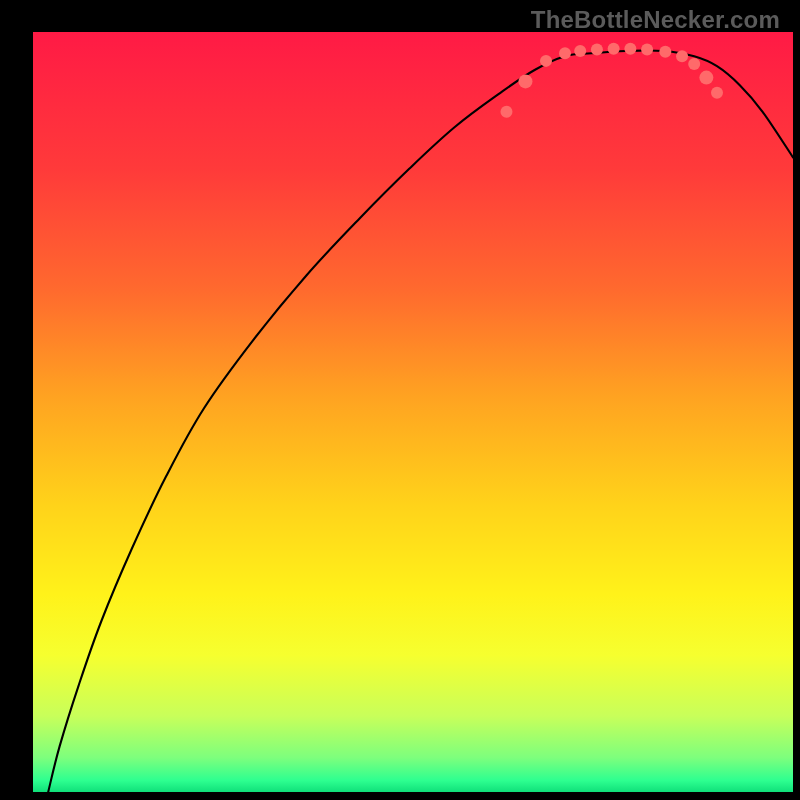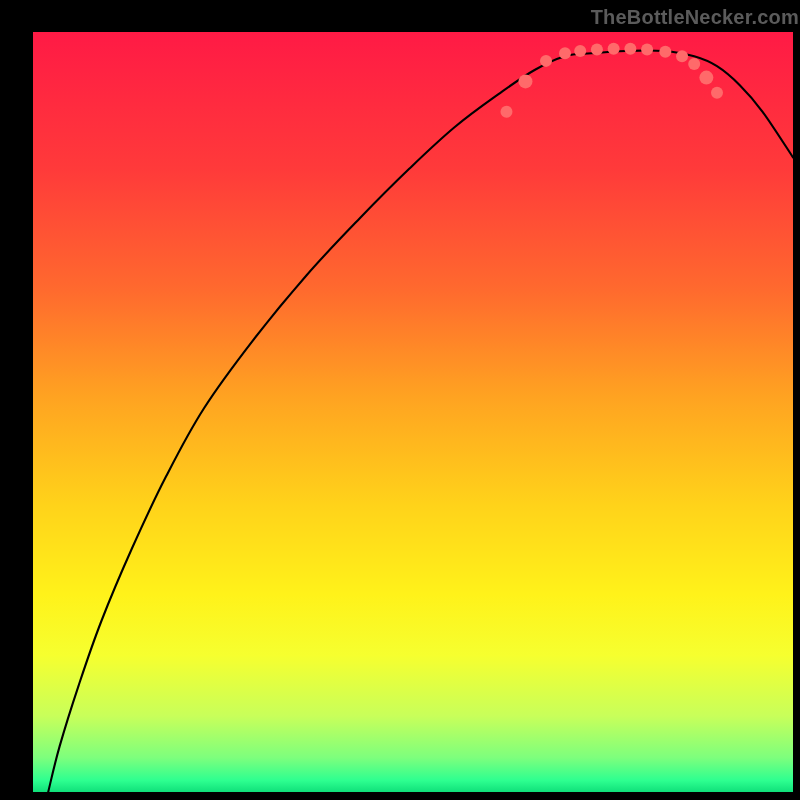--- a/index.html
+++ b/index.html
@@ -27,24 +27,24 @@
   .gradient {
     position: absolute;
     inset: 0;
   }
   .curve {
     position: absolute;
     inset: 0;
   }
   .attribution {
     position: absolute;
-    right: 1px;
+    right: 20px;
     top: 6px;
     font-family: Arial, Helvetica, sans-serif;
-    font-size: 20px;
+    font-size: 24px;
     font-weight: 600;
     color: #5b5b5b;
     letter-spacing: 0.2px;
     user-select: none;
   }
 </style>
 </head>
 <body>
 
 <div class="stage">

